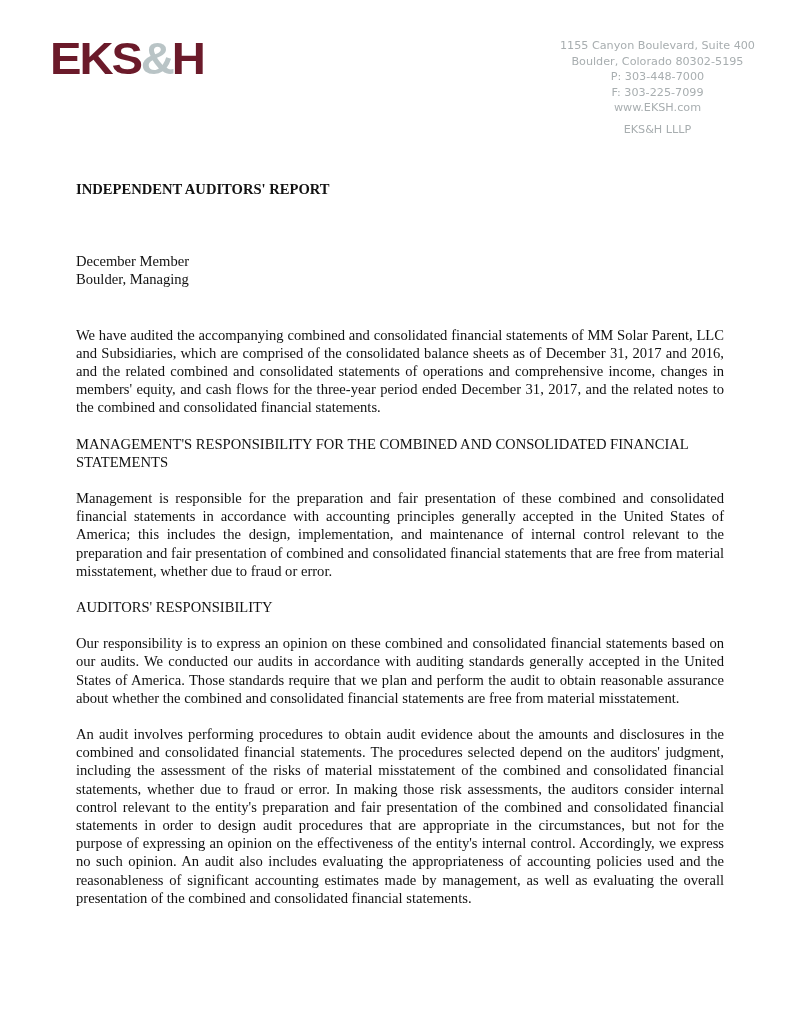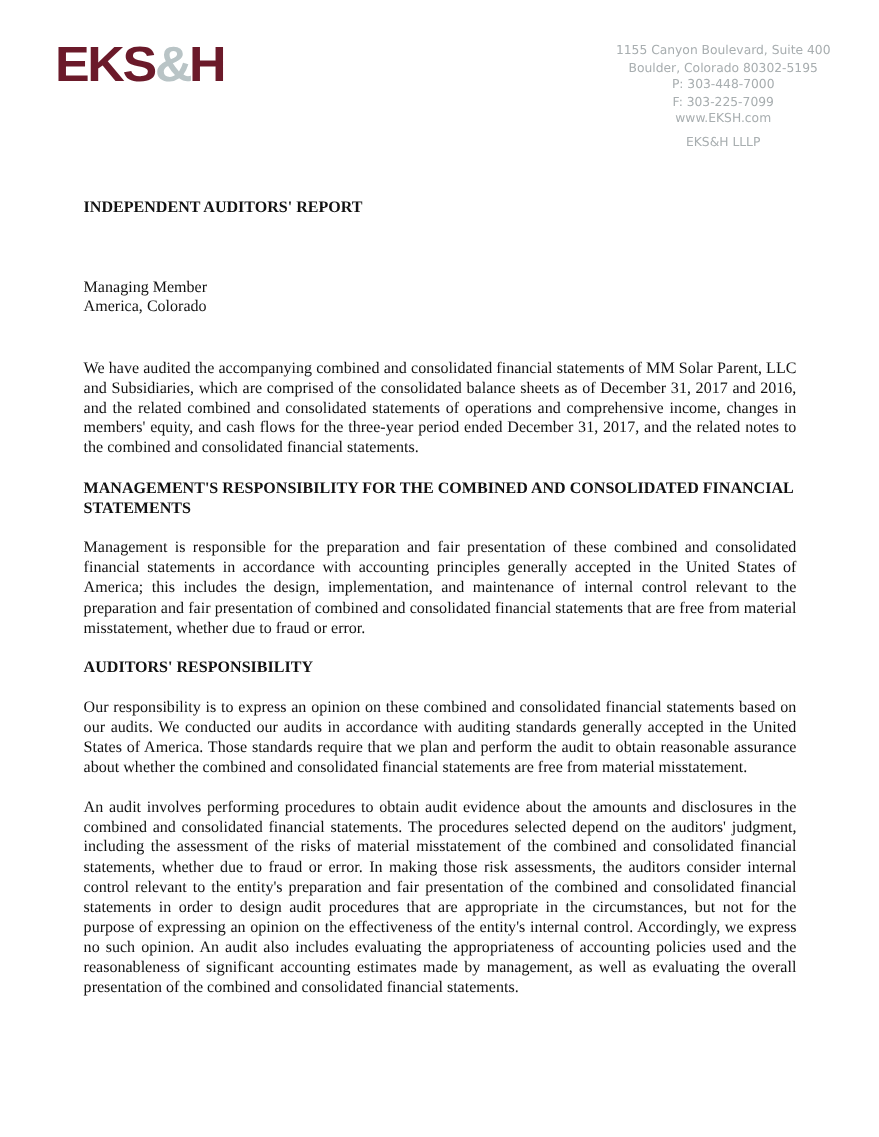--- a/index.html
+++ b/index.html
@@ -27,21 +27,21 @@
       position: absolute; left: 76px; top: 180px; width: 648px;
       font-family: "Liberation Serif", serif; font-size: 14.6px; line-height: 18.2px;
       color: #111;
     }
     .title {
       text-align: left; font-weight: bold; font-size: 14.6px;
       margin: 0 0 54px 0;
     }
     .addressee { margin: 0 0 37px 0; }
     p { margin: 12px 0 18px 0; text-align: justify; text-align-last: left; }
-    h2 { font-size: 14.6px; font-weight: bold; margin: 0 0 18px 0; line-height: 18.2px; }
+    h2 { font-size: 14.6px; font-weight: normal; margin: 0 0 18px 0; line-height: 18.2px; }
   </style>
 </head>
 <body>
 
 <div class="page">
 
   <div class="logo"><span>EKS</span><span class="amp">&amp;</span><span>H</span></div>
 
   <div class="address">
     <div>1155 Canyon Boulevard, Suite 400</div>
@@ -49,22 +49,22 @@
     <div>P: 303-448-7000</div>
     <div>F: 303-225-7099</div>
     <div>www.EKSH.com</div>
     <div class="firm">EKS&amp;H LLLP</div>
   </div>
 
   <div class="doc">
     <div class="title">INDEPENDENT AUDITORS' REPORT</div>
 
     <div class="addressee">
-      <div>Managing Member</div>
-      <div>America, Colorado</div>
+      <div>December Member</div>
+      <div>Boulder, Managing</div>
     </div>
 
     <p>We have audited the accompanying combined and consolidated financial statements of MM Solar Parent, LLC and Subsidiaries, which are comprised of the consolidated balance sheets as of December 31, 2017 and 2016, and the related combined and consolidated statements of operations and comprehensive income, changes in members' equity, and cash flows for the three-year period ended December 31, 2017, and the related notes to the combined and consolidated financial statements.</p>
 
     <h2>MANAGEMENT'S RESPONSIBILITY FOR THE COMBINED AND CONSOLIDATED FINANCIAL STATEMENTS</h2>
     <p>Management is responsible for the preparation and fair presentation of these combined and consolidated financial statements in accordance with accounting principles generally accepted in the United States of America; this includes the design, implementation, and maintenance of internal control relevant to the preparation and fair presentation of combined and consolidated financial statements that are free from material misstatement, whether due to fraud or error.</p>
 
     <h2>AUDITORS' RESPONSIBILITY</h2>
     <p>Our responsibility is to express an opinion on these combined and consolidated financial statements based on our audits. We conducted our audits in accordance with auditing standards generally accepted in the United States of America. Those standards require that we plan and perform the audit to obtain reasonable assurance about whether the combined and consolidated financial statements are free from material misstatement.</p>
     <p>An audit involves performing procedures to obtain audit evidence about the amounts and disclosures in the combined and consolidated financial statements. The procedures selected depend on the auditors' judgment, including the assessment of the risks of material misstatement of the combined and consolidated financial statements, whether due to fraud or error. In making those risk assessments, the auditors consider internal control relevant to the entity's preparation and fair presentation of the combined and consolidated financial statements in order to design audit procedures that are appropriate in the circumstances, but not for the purpose of expressing an opinion on the effectiveness of the entity's internal control. Accordingly, we express no such opinion. An audit also includes evaluating the appropriateness of accounting policies used and the reasonableness of significant accounting estimates made by management, as well as evaluating the overall presentation of the combined and consolidated financial statements.</p>

